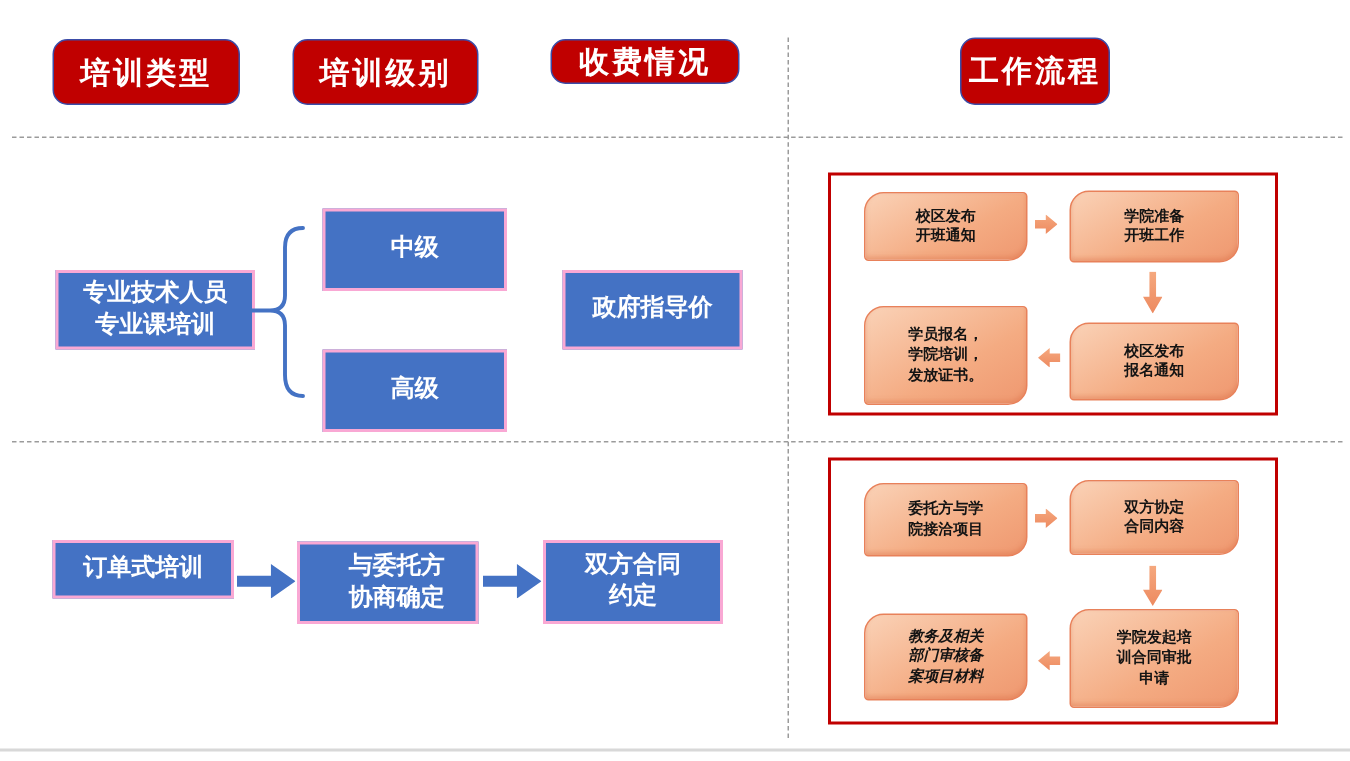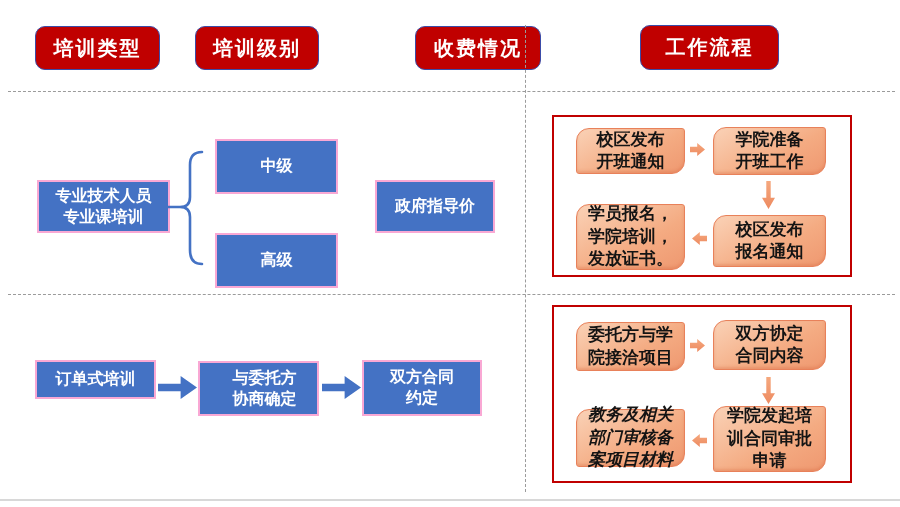--- a/index.html
+++ b/index.html
@@ -18,21 +18,21 @@
     position:absolute;background:#4472C4;border:2px solid #f9a8d4;box-sizing:border-box;
     color:#ffffff;font-weight:bold;font-size:16px;line-height:1.3;text-align:center;
     display:flex;align-items:center;justify-content:center;white-space:pre-line;
   }
   
   .flowbox{
     position:absolute;box-sizing:border-box;
     background:linear-gradient(150deg,#FAD2B7 0%,#F4AB82 60%,#EF9870 100%);
     border:1.4px solid #E8815A;border-radius:13px 3px 13px 3px;
     box-shadow:inset 0 -2px 3px rgba(215,105,65,.35);
-    color:#141414;font-weight:bold;font-size:17px;line-height:1.32;text-align:center;
+    color:#141414;font-weight:bold;font-size:10px;line-height:1.32;text-align:center;
     display:flex;align-items:center;justify-content:center;white-space:pre-line;
   }
   
   .panel{position:absolute;border:2.6px solid #C00000;box-sizing:border-box;background:#ffffff;}
   
   .dashH{position:absolute;border-top:1.6px dashed #9B9B9B;height:0;}
   .dashV{position:absolute;border-left:1.6px dashed #9B9B9B;width:0;}
   .bottom-line{position:absolute;left:0;top:499px;width:900px;border-top:2.5px solid #D8D8D8;}
   
   .arrow{position:absolute;}
@@ -43,22 +43,22 @@
   .orange-a{background:linear-gradient(180deg,#F5A87E,#ED8A60);}
   .blue-a{background:#4472C4;}
 </style>
 </head>
 <body>
 
 <div class="stage">
 
   <div class="hdr" style="left:35px;top:26px;width:125px;height:44px;">培训类型</div>
   <div class="hdr" style="left:195px;top:26px;width:124px;height:44px;font-family:Liberation Mono, monospace;">培训级别</div>
-  <div class="hdr" style="left:367px;top:26px;width:126px;height:44px;margin-left:48px;">收费情况</div>
-  <div class="hdr" style="left:640px;top:25px;width:139px;height:45px;text-align:center;">工作流程</div>
+  <div class="hdr" style="left:367px;top:26px;width:126px;height:30px;">收费情况</div>
+  <div class="hdr" style="left:640px;top:25px;width:100px;height:45px;text-align:center;">工作流程</div>
 
   <div class="dashH" style="left:8px;top:91px;width:887px;"></div>
   <div class="dashH" style="left:8px;top:294px;width:887px;"></div>
   <div class="dashV" style="left:525px;top:25px;height:467px;"></div>
   <div class="bottom-line"></div>
 
   <div class="bluebox" style="left:37px;top:180px;width:133px;height:53px;">专业技术人员
 专业课培训</div>
 
   <svg style="position:absolute;left:168px;top:150px;" width="36" height="116" viewBox="0 0 36 116">

